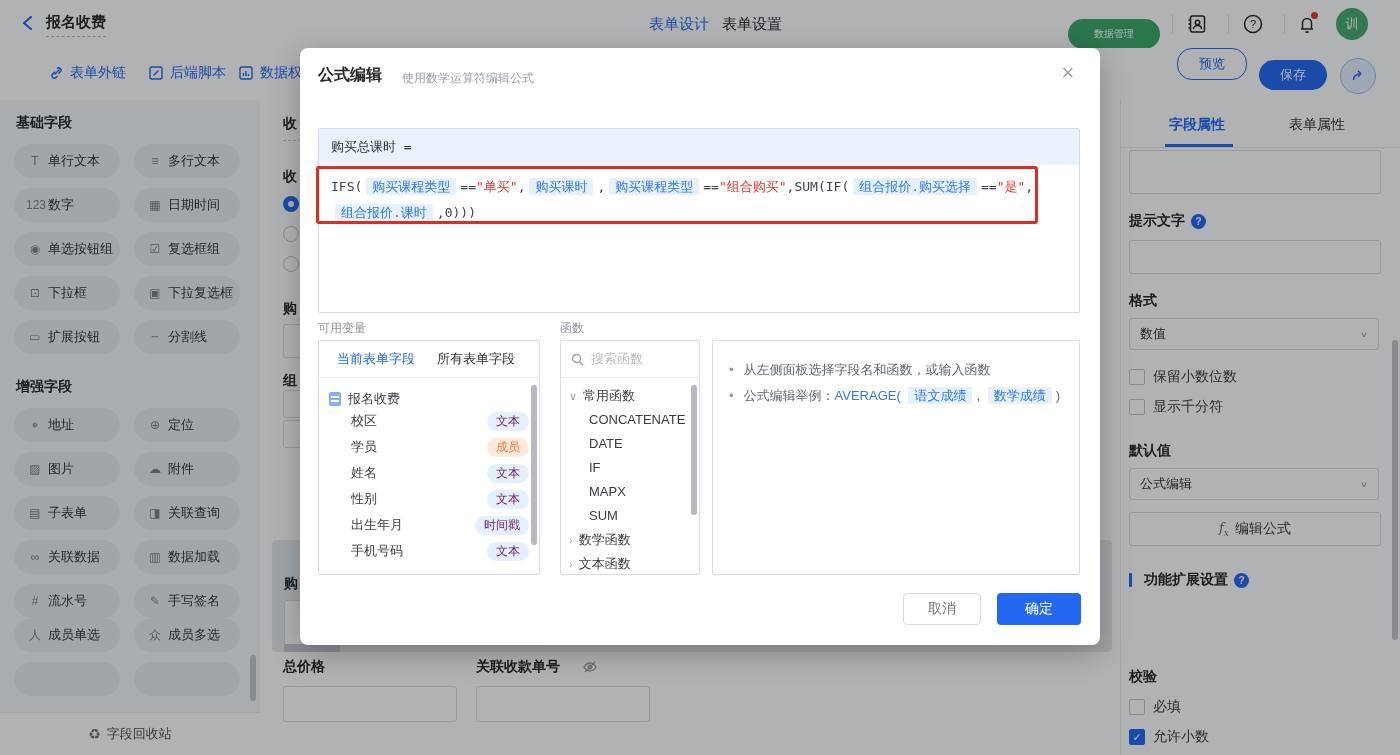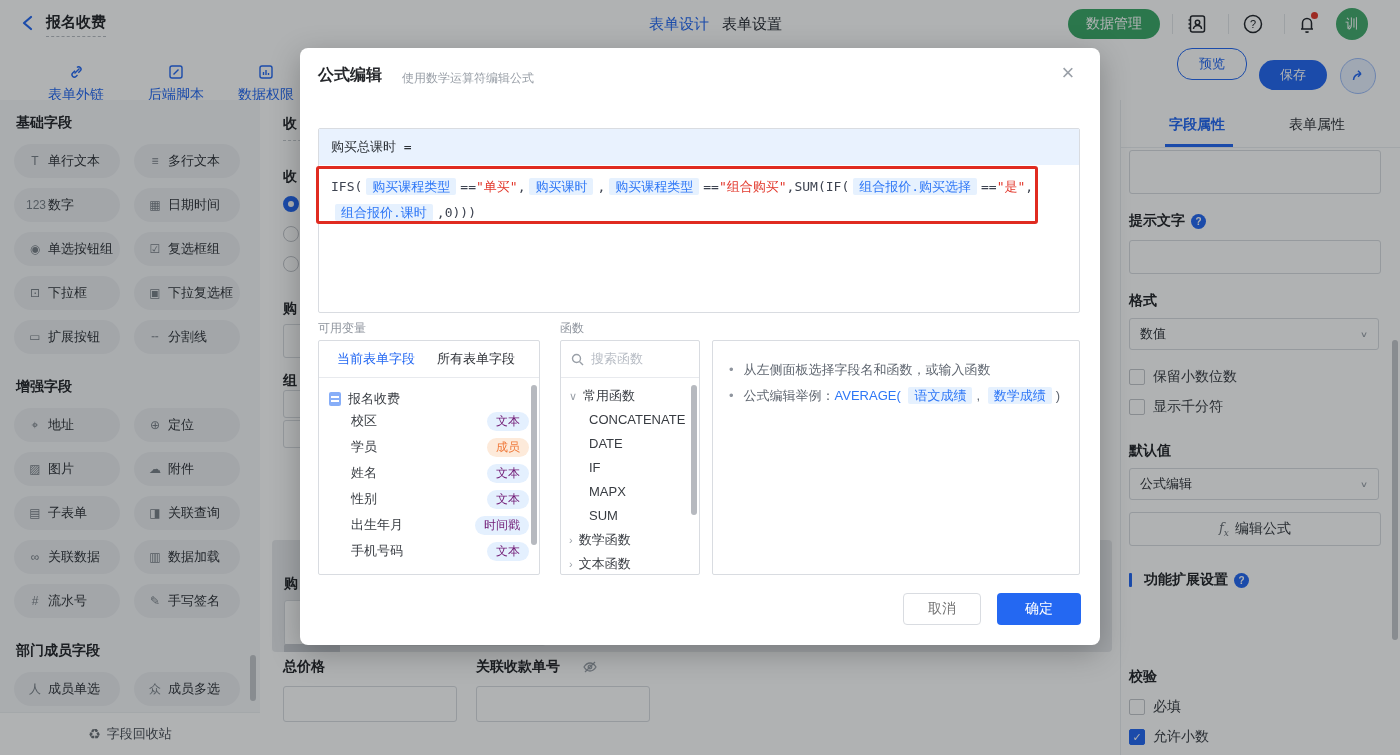--- a/index.html
+++ b/index.html
@@ -8,31 +8,31 @@
   .abs{position:absolute;}
 
   
   .topbar{position:absolute;left:0;top:0;width:1400px;height:48px;background:#fff;border-bottom:1px solid #f0f1f3;}
   .back-ic{position:absolute;left:20px;top:14px;}
   .tb-title{position:absolute;left:46px;top:13px;font-size:15px;font-weight:bold;color:#24262a;
             border-bottom:1px dashed #b9bdc3;padding-bottom:4px;}
   .tb-tab{position:absolute;top:15px;font-size:15px;cursor:pointer;}
   .tb-tab.active{color:#2468f2;}
   .tb-tab.idle{color:#272b33;}
-  .pill-green{position:absolute;left:1068px;top:9px;width:92px;height:30px;border-radius:15px;background:#3ba968;
-              color:#fff;font-size:14px;display:flex;align-items:center;justify-content:center;cursor:pointer;}
+  .pill-green{position:absolute;left:1068px;top:19px;width:92px;height:30px;border-radius:15px;background:#3ba968;
+              color:#fff;font-size:10px;display:flex;align-items:center;justify-content:center;cursor:pointer;}
   .tb-divider{position:absolute;top:14px;width:1px;height:20px;background:#e4e6e9;}
   .tb-ic{position:absolute;top:13px;color:#23262b;}
   .bell-dot{position:absolute;width:7px;height:7px;border-radius:50%;background:#e3382d;left:1311px;top:12px;}
   .avatar{position:absolute;left:1336px;top:8px;width:32px;height:32px;border-radius:50%;background:#44ab6e;
           color:#fff;font-size:13px;display:flex;align-items:center;justify-content:center;cursor:pointer;}
 
   
   .toolbar2{position:absolute;left:0;top:48px;width:1400px;height:52px;background:#fff;border-bottom:1px solid #eef0f2;}
-  .tl-link{position:absolute;top:16px;display:flex;align-items:center;gap:6px;color:#2468f2;font-size:14px;cursor:pointer;flex-direction:column;}
+  .tl-link{position:absolute;top:16px;display:flex;align-items:center;gap:6px;color:#2468f2;font-size:14px;cursor:pointer;}
   .btn-outline-blue{position:absolute;top:0;width:68px;height:30px;border:1px solid #2468f2;border-radius:15px;
             background:#fff;color:#2468f2;font-size:13px;display:flex;align-items:center;justify-content:center;cursor:pointer;}
   .btn-blue{position:absolute;top:12px;width:68px;height:30px;border-radius:15px;background:#2468f2;color:#fff;
             font-size:13px;display:flex;align-items:center;justify-content:center;cursor:pointer;}
   .btn-share{position:absolute;left:1340px;top:10px;width:34px;height:34px;border-radius:50%;border:1px solid #9dbcf9;
             background:#e8f1ff;display:flex;align-items:center;justify-content:center;cursor:pointer;}
 
   
   .sidebar{position:absolute;left:0;top:100px;width:260px;height:655px;background:#f7f8fa;border-right:1px solid #ebedf0;overflow:hidden;}
   .sb-heading{font-size:14px;font-weight:bold;color:#24262a;margin:24px 0 12px 16px;}
@@ -284,21 +284,20 @@
           </div>
           <div class="sb-pill">
             <span class="g">#</span>
             <span>流水号</span>
           </div>
           <div class="sb-pill">
             <span class="g">✎</span>
             <span>手写签名</span>
           </div>
         </div>
-        <div class="sb-heading">部门成员字段</div>
         <div class="sb-grid">
           <div class="sb-pill">
             <span class="g">人</span>
             <span>成员单选</span>
           </div>
           <div class="sb-pill">
             <span class="g">众</span>
             <span>成员多选</span>
           </div>
           <div class="sb-pill"></div>

